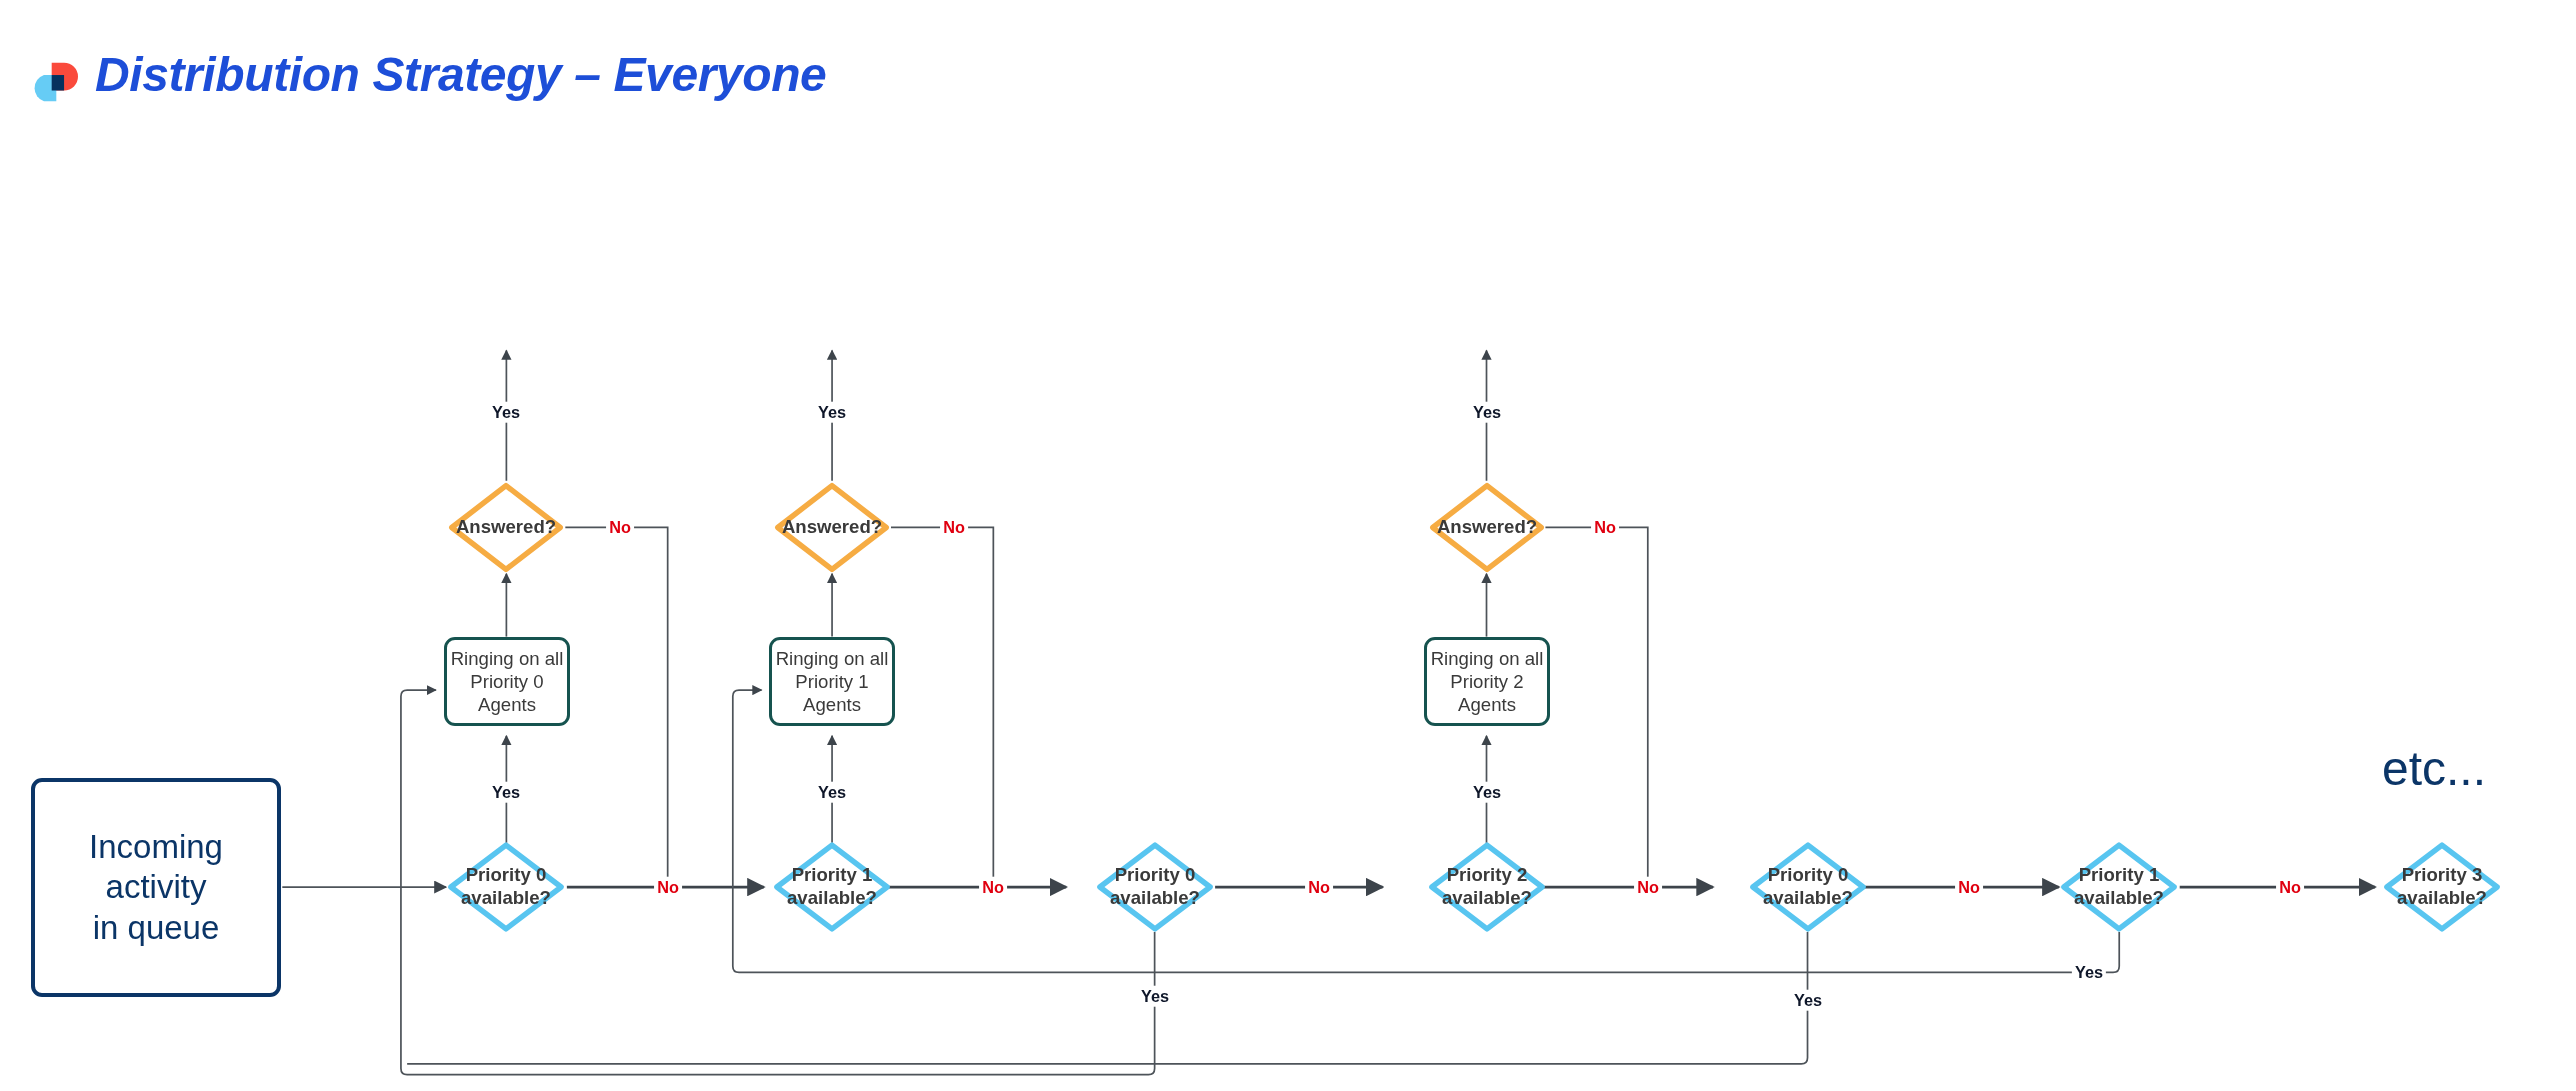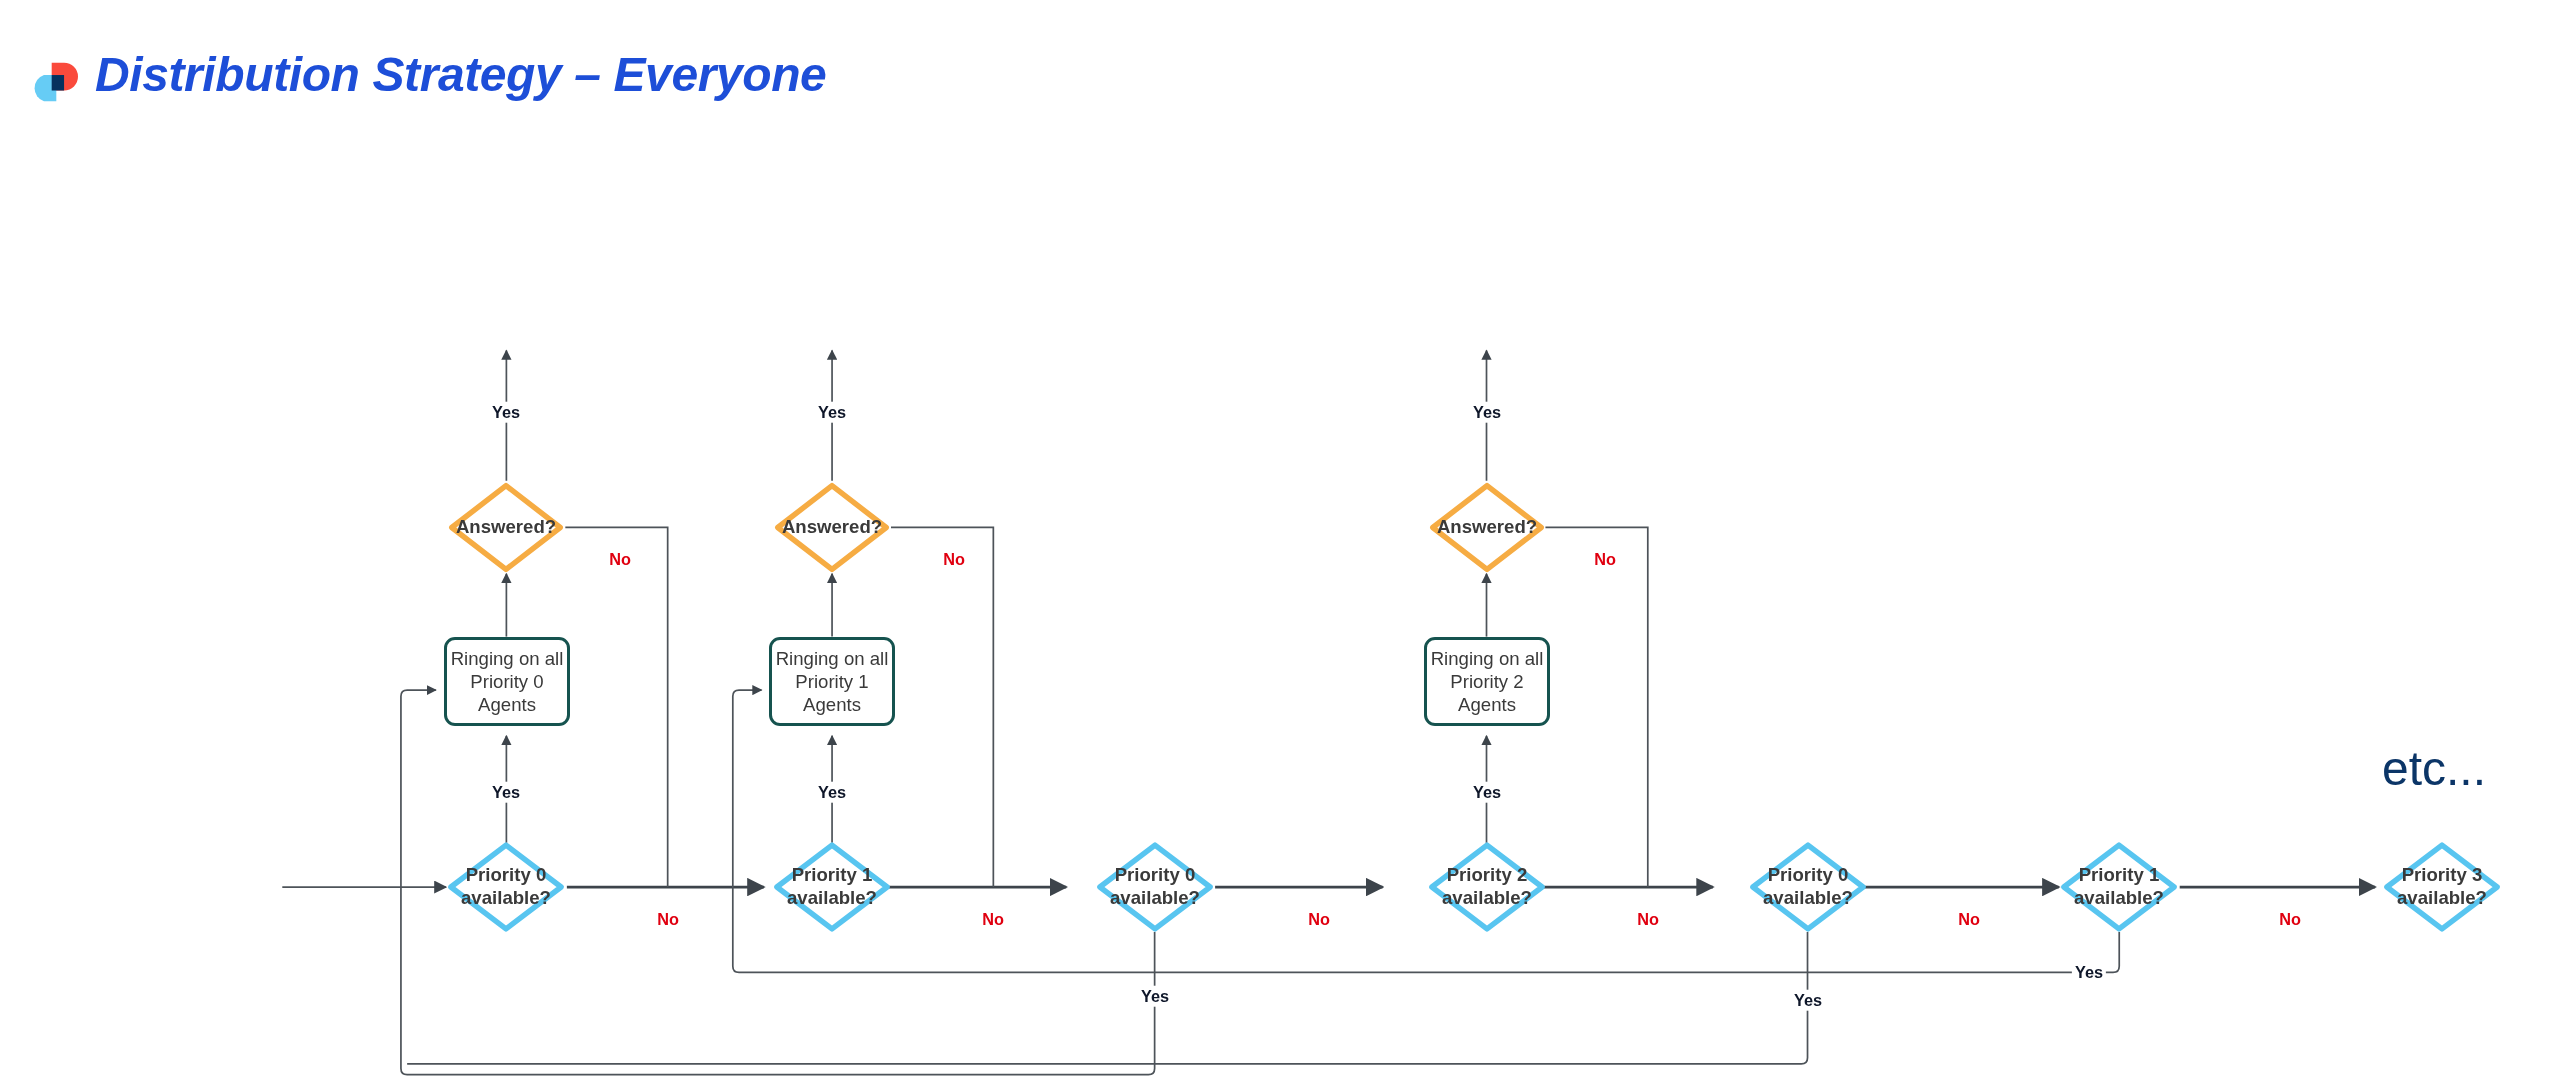--- a/index.html
+++ b/index.html
@@ -156,21 +156,21 @@
   .edge-label {
     position: absolute;
     font-size: 16.3px;
     font-weight: bold;
     background: #ffffff;
     padding: 0.8px 3.1px;
     white-space: nowrap;
     transform: translate(-50%, -50%);
   }
   .lbl-yes { color: #0f172a; }
-  .lbl-no  { color: #e00010; margin-top: 32px; }
+  .lbl-no  { color: #e00010; }
 </style>
 </head>
 <body>
 
 <div id="header">
 
   <div id="brand-logo">
     <svg width="48" height="48" viewBox="0 0 62 62" xmlns="http://www.w3.org/2000/svg">
 
       <path d="M28 6 L44 6 A18 18 0 0 1 44 42 L28 42 Z" fill="#fa4a3c"></path>
@@ -232,20 +232,27 @@
       <path d="M 2331 1202 L 2331 1364 Q 2331 1372 2323 1372
                L 525 1372"></path>
 
       <path d="M 2733 1202 L 2733 1246 Q 2733 1254 2725 1254
                L 953 1254 Q 945 1254 945 1246 L 945 898 Q 945 890 953 890
                L 982 890" marker-end="url(#arrowsm)"></path>
     </g>
   </svg>
 
 
+  <div id="node-incoming" class="node box-navy">
+    <span>
+      <span>Incoming</span><br>
+      <span>activity</span><br>
+      <span>in queue</span>
+    </span>
+  </div>
 
   <div id="etc-label">etc...</div>
 
   <div class="diamond d-answered" style="left:447px; top:481px;">
     <svg class="dshape" viewBox="0 0 152 120">
       <polygon points="76,6 146,60 76,114 6,60" fill="#ffffff" stroke="#f6ac43" stroke-width="7" stroke-linejoin="round"></polygon>
     </svg>
     <span class="dlabel">Answered?</span>
   </div>
 

